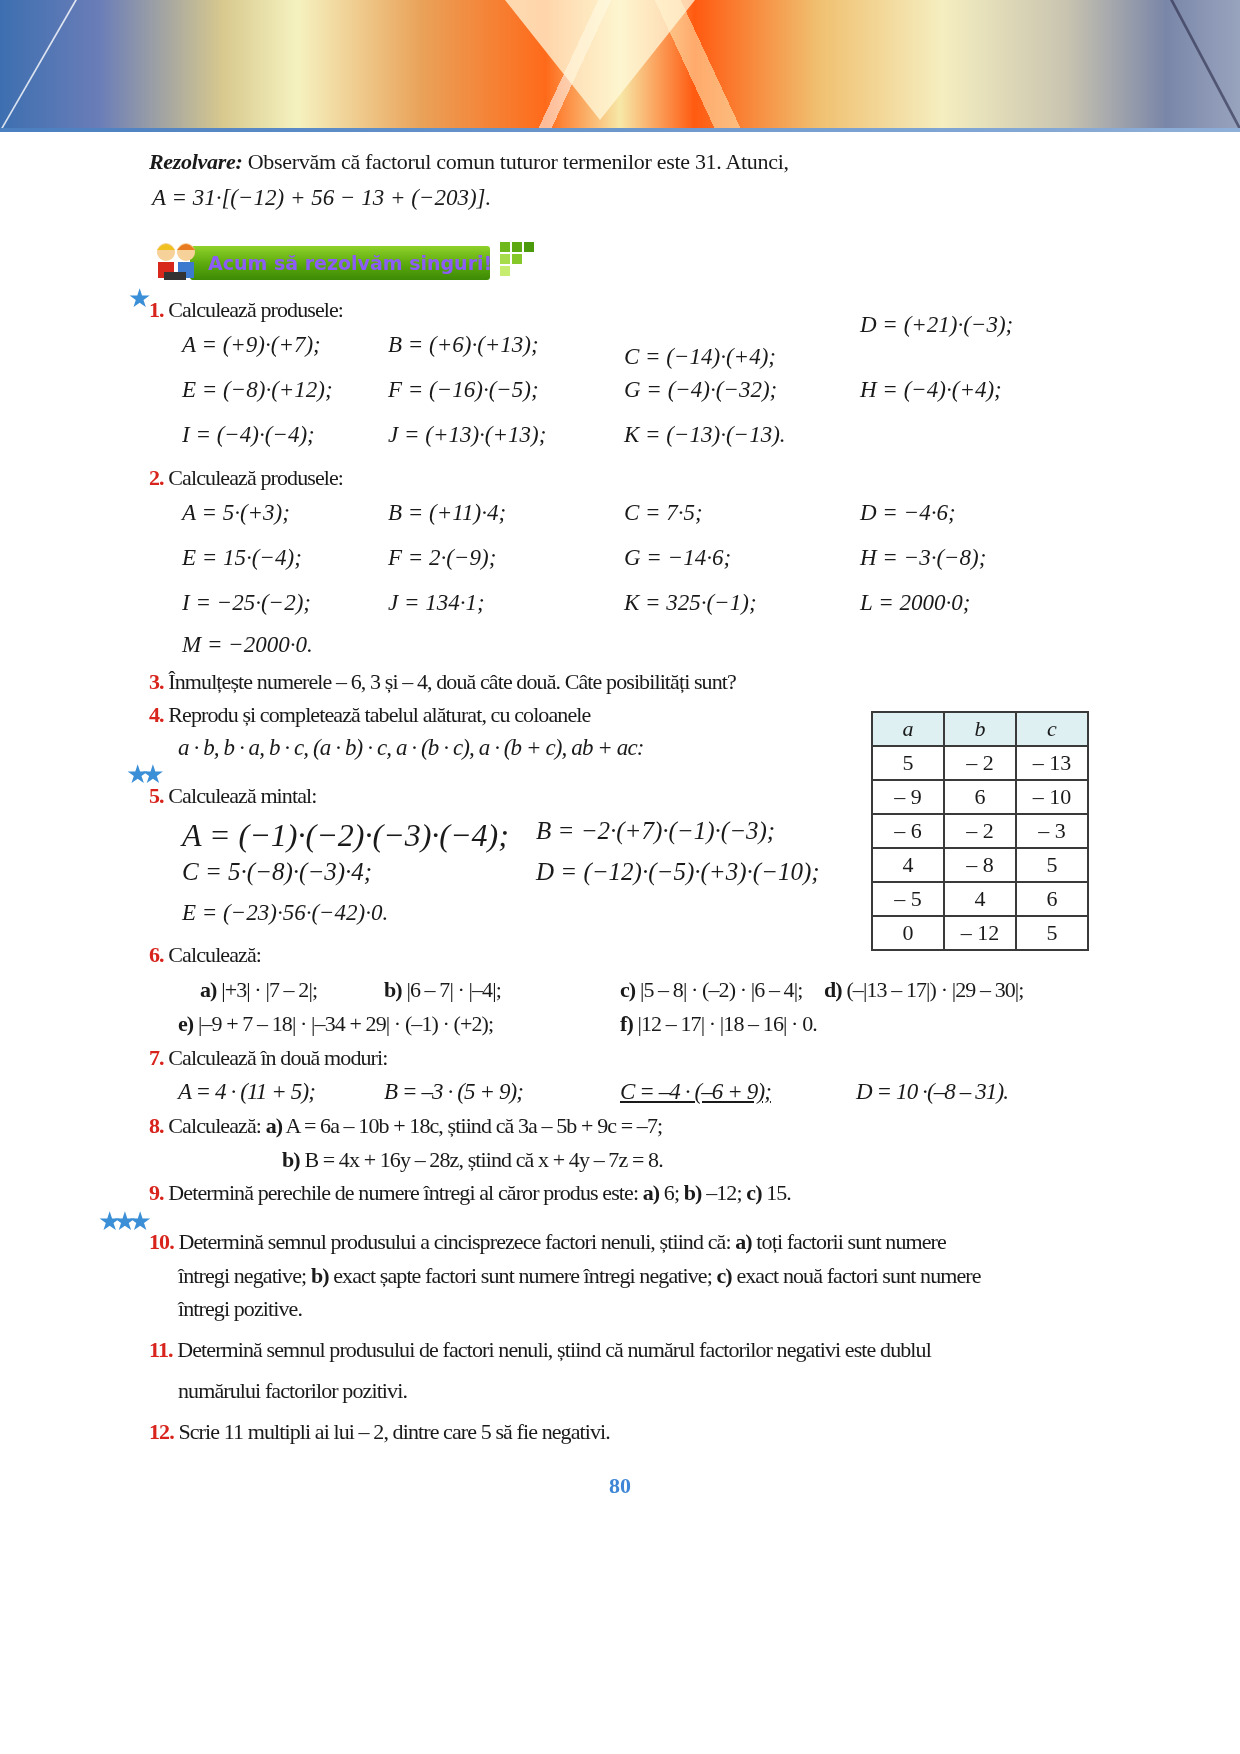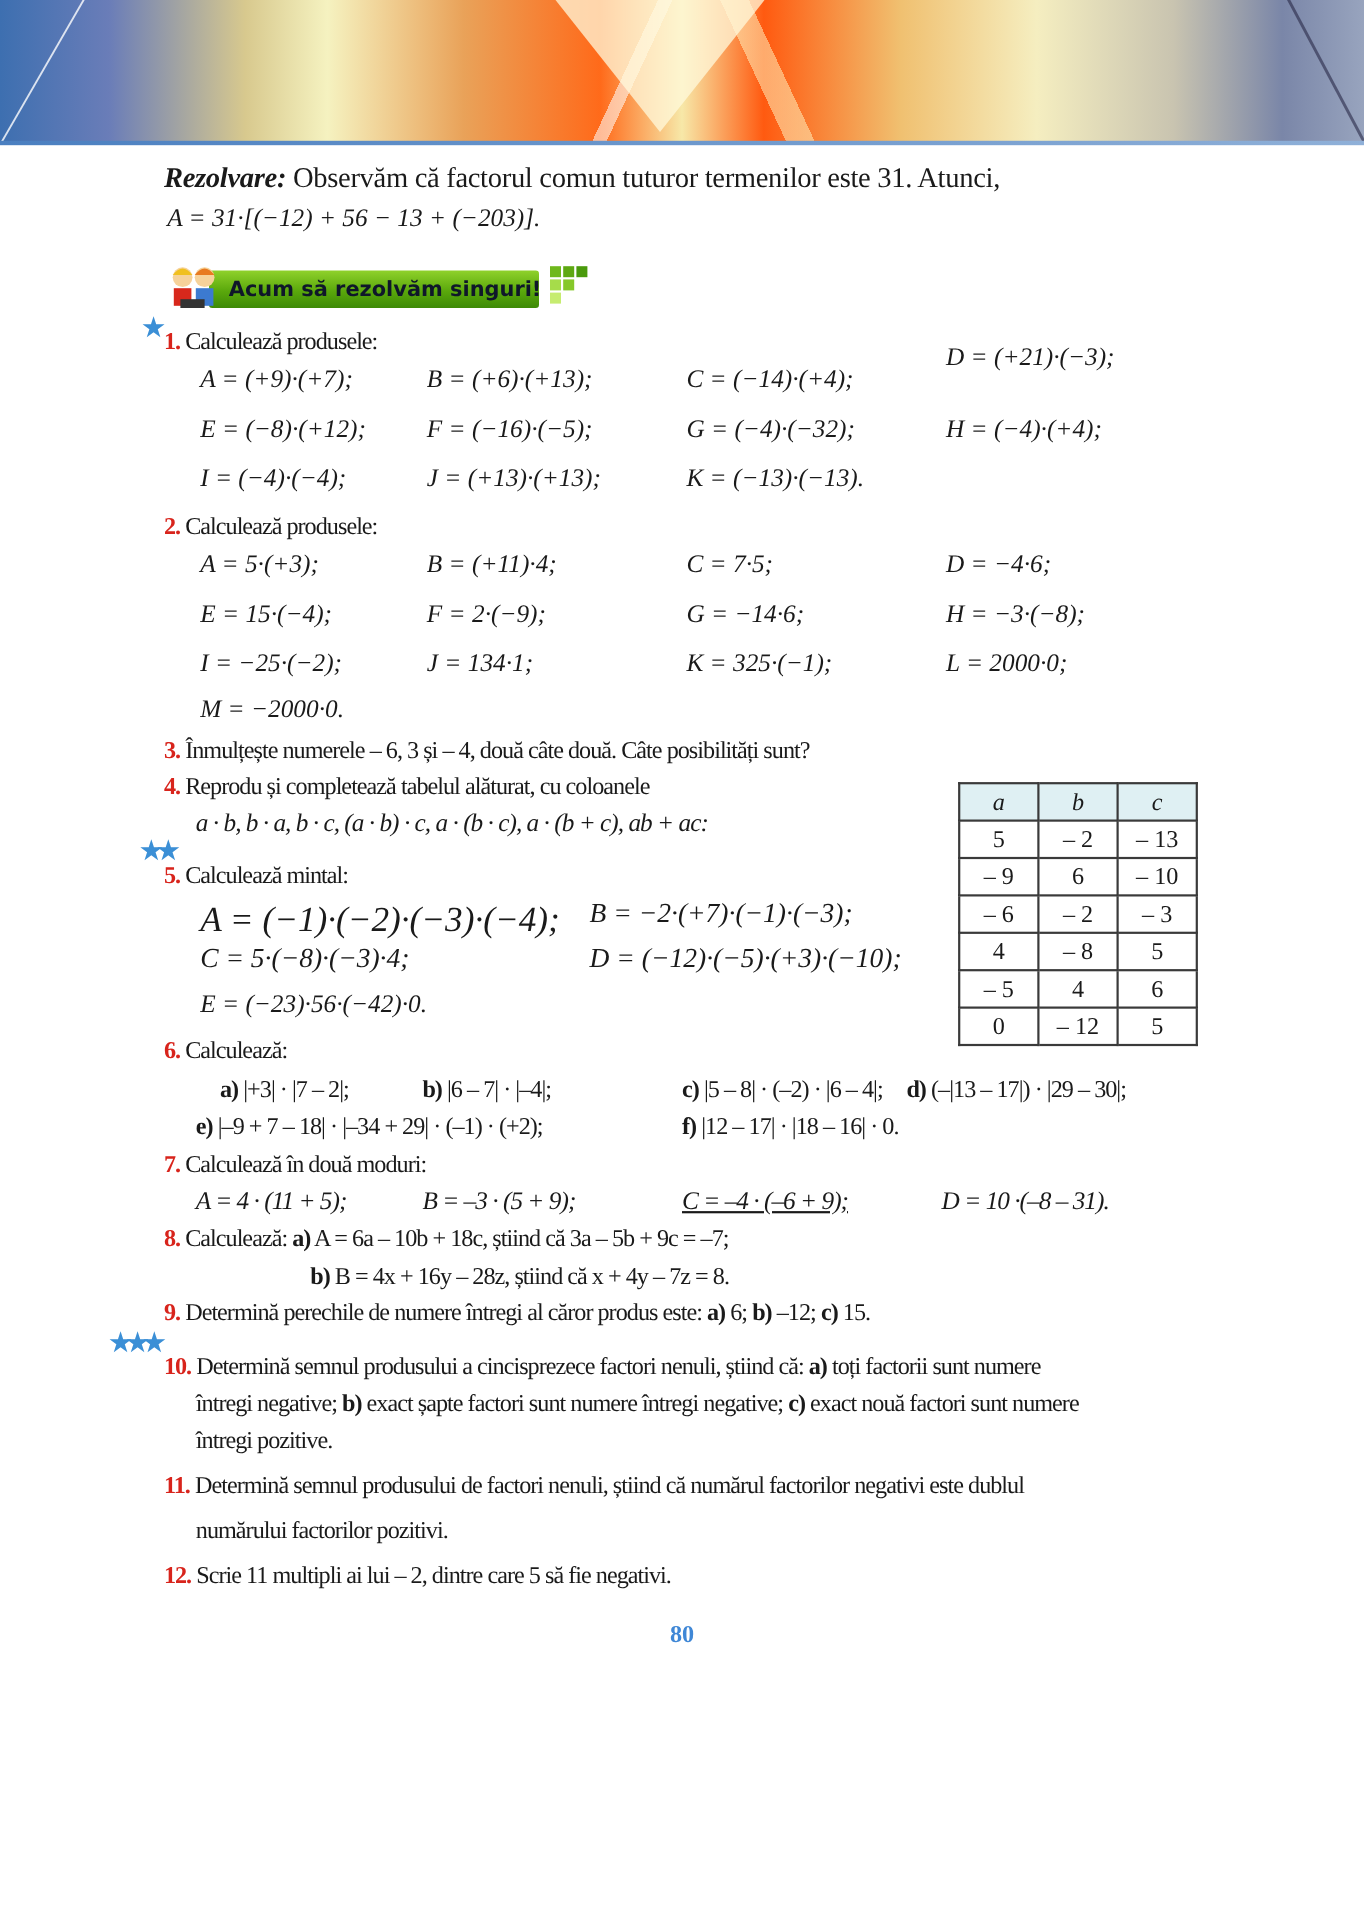--- a/index.html
+++ b/index.html
@@ -20,37 +20,37 @@
     border-left: 95px solid transparent; border-right: 95px solid transparent;
     border-top: 120px solid rgba(255,250,220,0.75);
   }
   .banner .slash1 { position:absolute; left:20px; top:0; width:2px; height:140px; background:rgba(255,255,255,.8); transform:skewX(-30deg); transform-origin:top; left:75px; }
   .banner .slash2 { position:absolute; top:0; width:3px; height:140px; background:rgba(40,40,70,.6); transform:skewX(28deg); transform-origin:top; left:1170px; }
   .banner-strip {
     position: absolute; left: 0; top: 128px; width: 1240px; height: 4px;
     background: linear-gradient(90deg, #4a7fc0, #8fb0d8);
   }
   .abs { position: absolute; white-space: nowrap; }
-  .txt { font-size: 26px; line-height: 28px; letter-spacing: -0.3px; }
+  .txt { font-size: 22px; line-height: 28px; letter-spacing: -0.3px; }
   .cond { font-size: 22px; letter-spacing: -0.9px; }
   .num { color: #d8241c; font-weight: bold; }
   .math { font-style: italic; font-size: 23px; }
   b.lbl { font-weight: bold; }
   .rezolvare b { font-style: italic; font-weight: bold; }
 
   .acum {
     position: absolute; left: 150px; top: 238px; width: 390px; height: 48px;
   }
   .acum .bar {
     position: absolute; left: 40px; top: 8px; width: 300px; height: 34px;
     background: linear-gradient(180deg, #8fd12a 0%, #5aa80c 55%, #3d8a06 100%);
     border-radius: 3px;
   }
   .acum .label {
-    position: absolute; left: 58px; top: 10px; color: #0f172a;
+    position: absolute; left: 58px; top: 10px; color: #8b5cf6;
     font-family: "DejaVu Sans", sans-serif; font-weight: bold; font-size: 19px; line-height: 30px;
   }
   .acum .kids { position: absolute; left: 0; top: 0; width: 60px; height: 48px; }
   .acum .sq { position: absolute; width: 10px; height: 10px; }
 
   .star { position: absolute; color: #3b8fd6; font-size: 26px; line-height: 26px; font-family: "DejaVu Sans", sans-serif; }
 
   table.abc {
     position: absolute; left: 871px; top: 711px; border-collapse: collapse;
     font-size: 22px;
@@ -103,21 +103,21 @@
 </div>
 
 <div class="star" style="left:128px; top:285px;">★</div>
 
 <div class="abs txt cond" style="left:149px; top:296px;">
   <span class="num">1.</span>
   <span>Calculează produsele:</span>
 </div>
 <div class="abs math" style="left:182px; top:332px;">A = (+9)·(+7);</div>
 <div class="abs math" style="left:388px; top:332px;">B = (+6)·(+13);</div>
-<div class="abs math" style="left:624px; top:332px;">C = (−14)·(+4);</div>
+<div class="abs math" style="left:624px; top:344px;">C = (−14)·(+4);</div>
 <div class="abs math" style="left:860px; top:312px;">D = (+21)·(−3);</div>
 <div class="abs math" style="left:182px; top:377px;">E = (−8)·(+12);</div>
 <div class="abs math" style="left:388px; top:377px;">F = (−16)·(−5);</div>
 <div class="abs math" style="left:624px; top:377px;">G = (−4)·(−32);</div>
 <div class="abs math" style="left:860px; top:377px;">H = (−4)·(+4);</div>
 <div class="abs math" style="left:182px; top:422px;">I = (−4)·(−4);</div>
 <div class="abs math" style="left:388px; top:422px;">J = (+13)·(+13);</div>
 <div class="abs math" style="left:624px; top:422px;">K = (−13)·(−13).</div>
 
 <div class="abs txt cond" style="left:149px; top:464px;">

